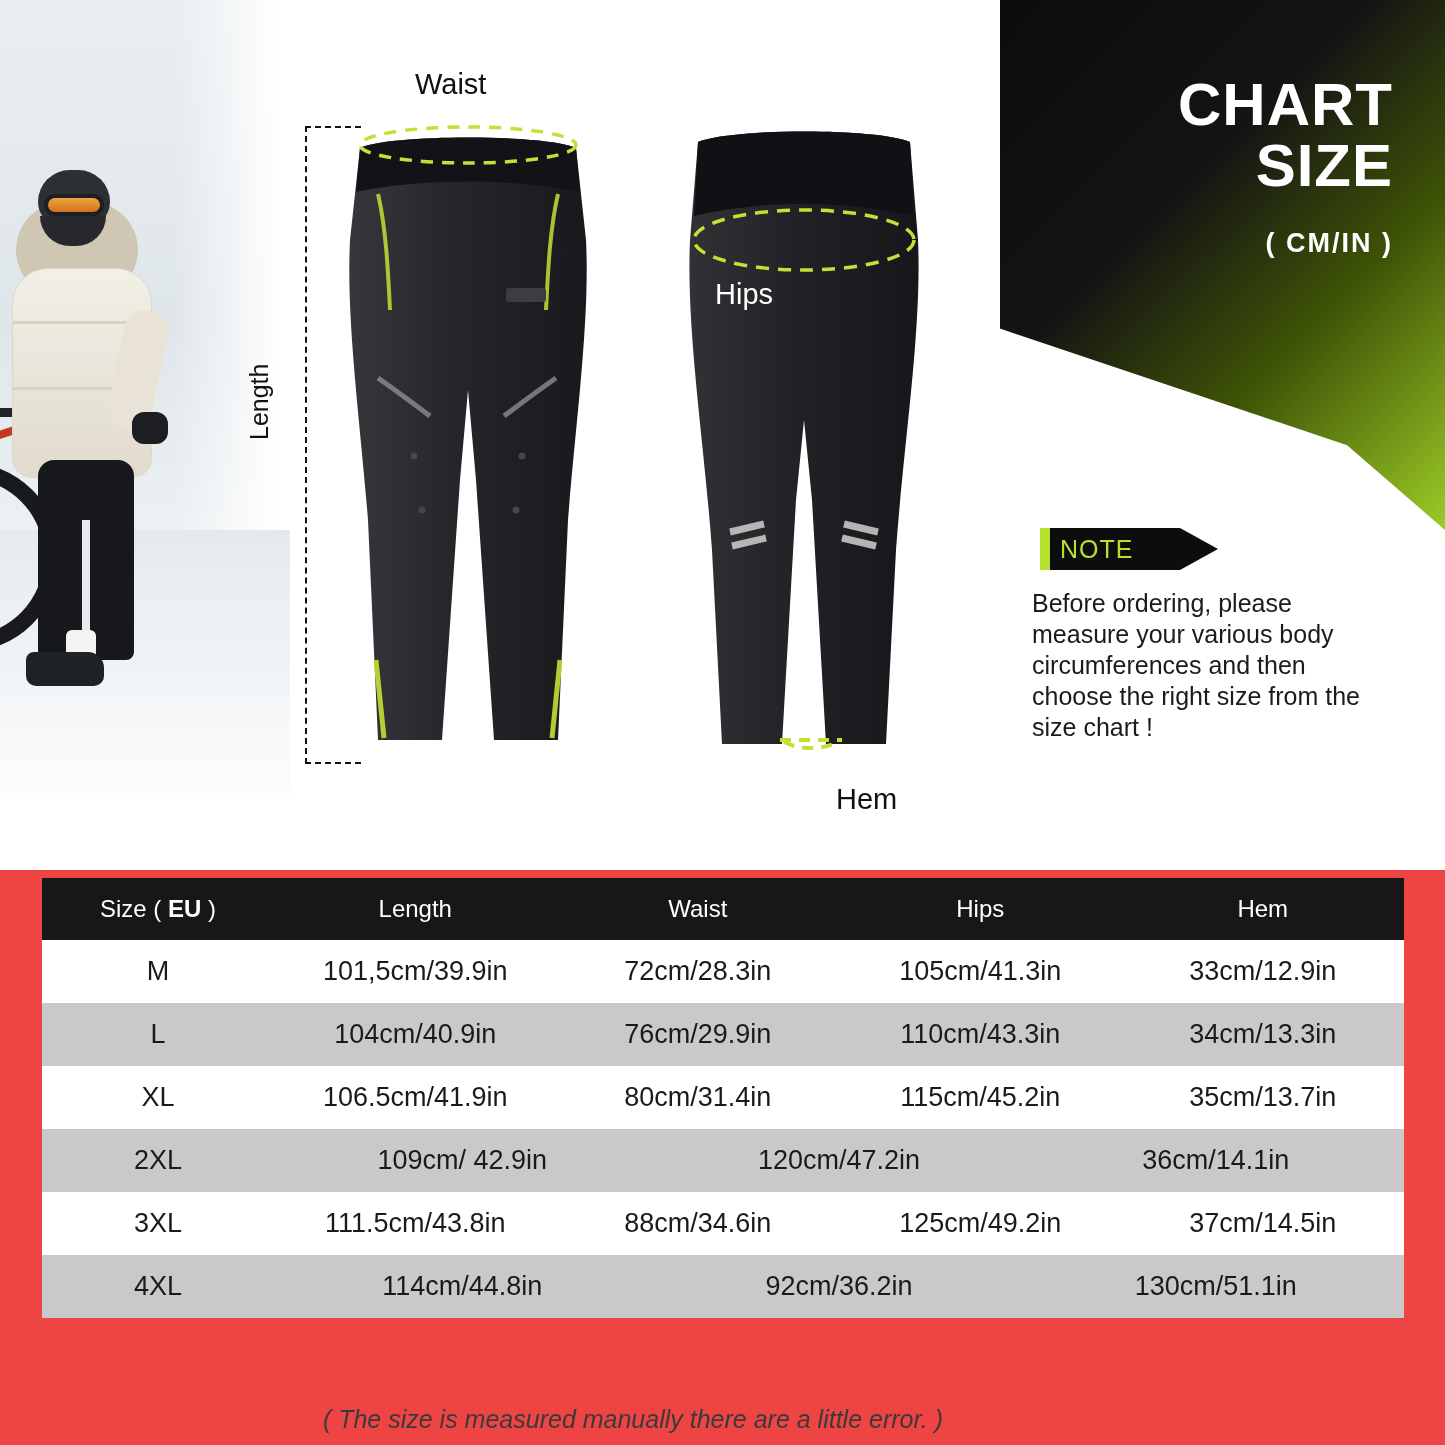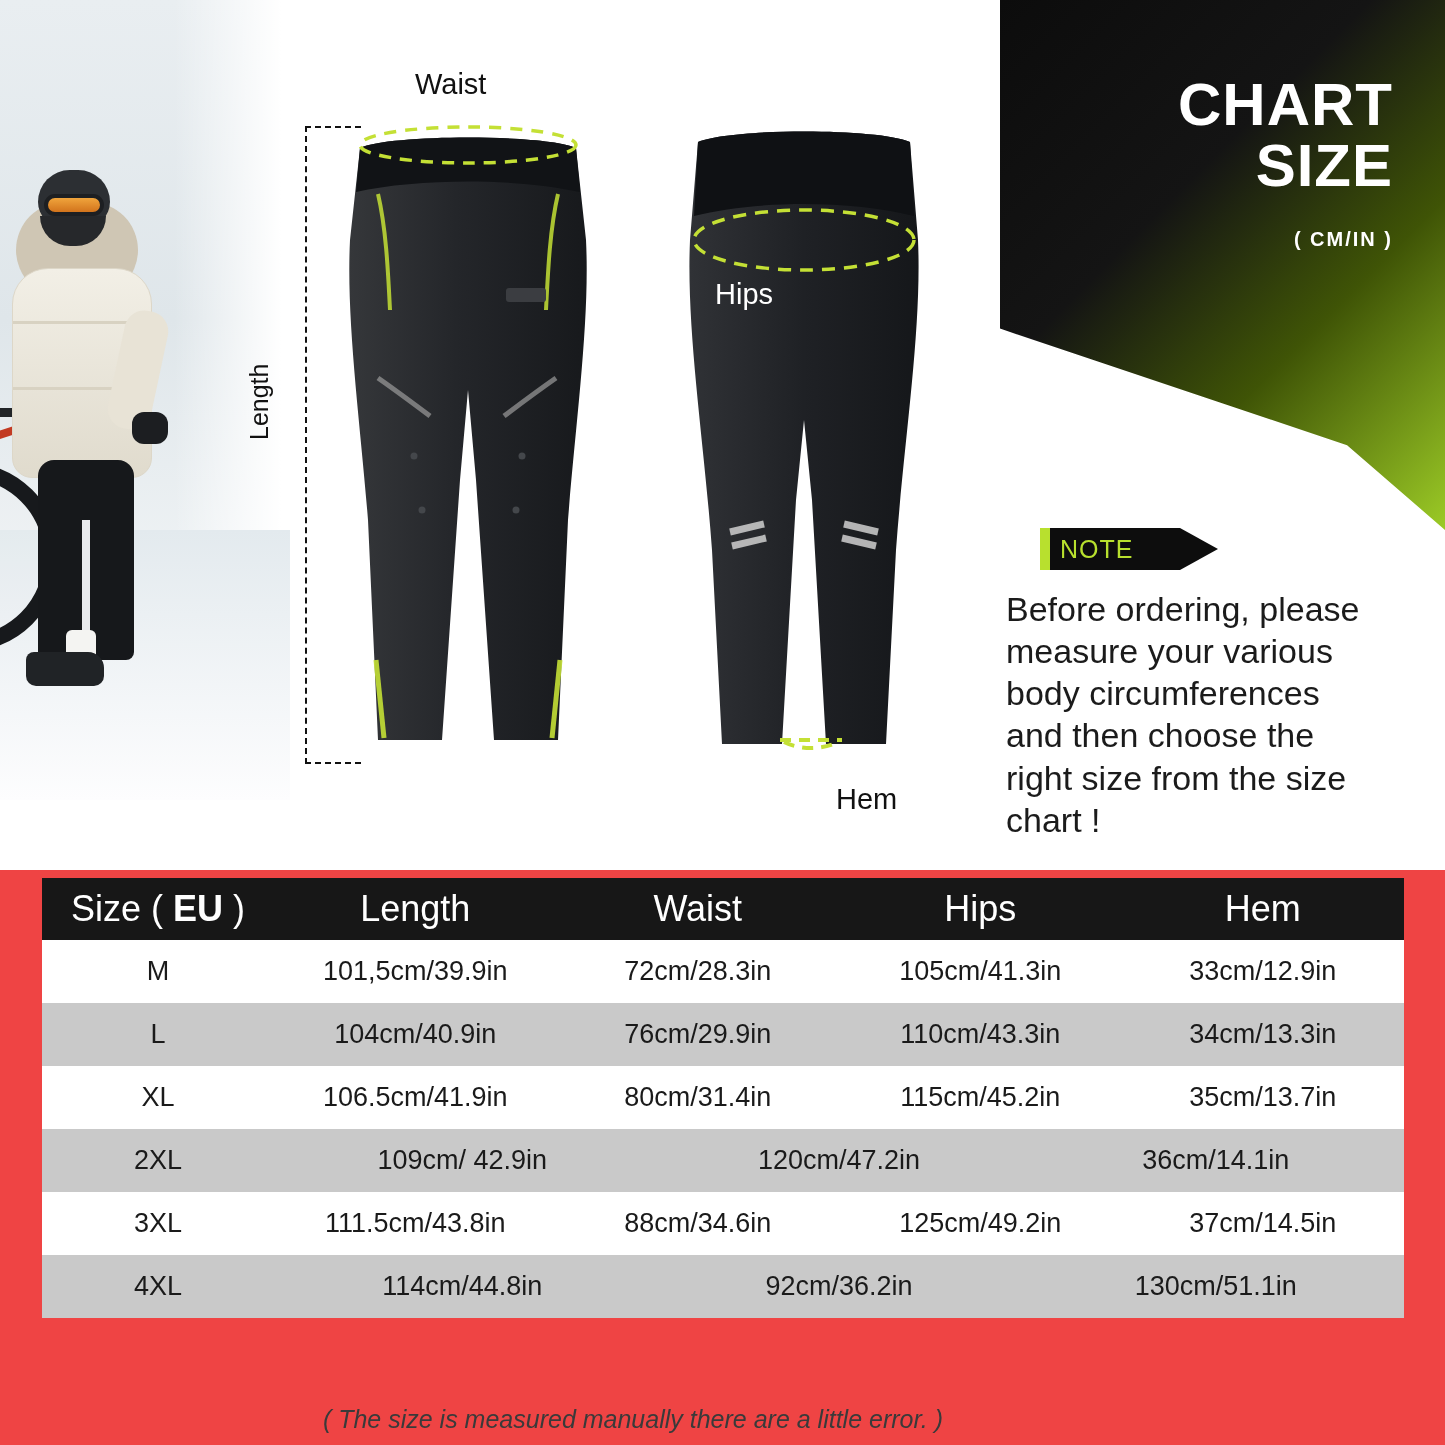--- a/index.html
+++ b/index.html
@@ -177,21 +177,21 @@
     clip-path: polygon(0 0, 100% 0, 100% 100%, 78% 84%, 0 62%);
   }
   .banner-title {
     position: absolute; right: 52px; top: 74px;
     text-align: right; color: #ffffff;
     font-size: 60px; font-weight: bold; line-height: 1.02;
     letter-spacing: 1px;
   }
   .banner-sub {
     position: absolute; right: 52px; top: 228px;
-    color: #ffffff; font-size: 20px; font-weight: bold; letter-spacing: 2px;
+    color: #ffffff; font-size: 27px; font-weight: bold; letter-spacing: 2px;
   }
 
   
   .note-tag {
     position: absolute; left: 1040px; top: 528px;
     width: 140px; height: 42px;
     background: #0d0d0d;
     display: flex; align-items: center; padding-left: 20px;
   }
   .note-tag::after {
@@ -202,41 +202,41 @@
     border-left: 38px solid #0d0d0d;
   }
   .note-tag .t {
     color: #b8e02e; font-size: 25px; font-weight: normal; letter-spacing: 1px;
   }
   .note-accent {
     position: absolute; left: 1040px; top: 528px;
     width: 10px; height: 42px; background: #b8e02e;
   }
   .note-body {
-    position: absolute; left: 1006px; top: 588px;
+    position: absolute; left: 1032px; top: 588px;
     width: 360px;
-    color: #1b1b1b; font-size: 34px; line-height: 1.24;
+    color: #1b1b1b; font-size: 25px; line-height: 1.24;
   }
 
   
   .table {
     position: absolute;
     left: 42px; top: 878px;
     width: 1362px;
   }
   .row {
     display: flex;
     width: 100%;
     align-items: center;
   }
   .row.head {
     background: #171717;
     height: 62px;
   }
-  .row.head .cell { color: #ffffff; font-size: 36px; }
+  .row.head .cell { color: #ffffff; font-size: 24px; }
   .row.body { height: 63px; }
   .row.body.odd  { background: #ffffff; }
   .row.body.even { background: #c9c9c9; }
   .cell {
     flex: 1 1 0;
     text-align: center;
     font-size: 27px;
     color: #1a1a1a;
   }
   .cell.c0 { flex: 0 0 232px; }

